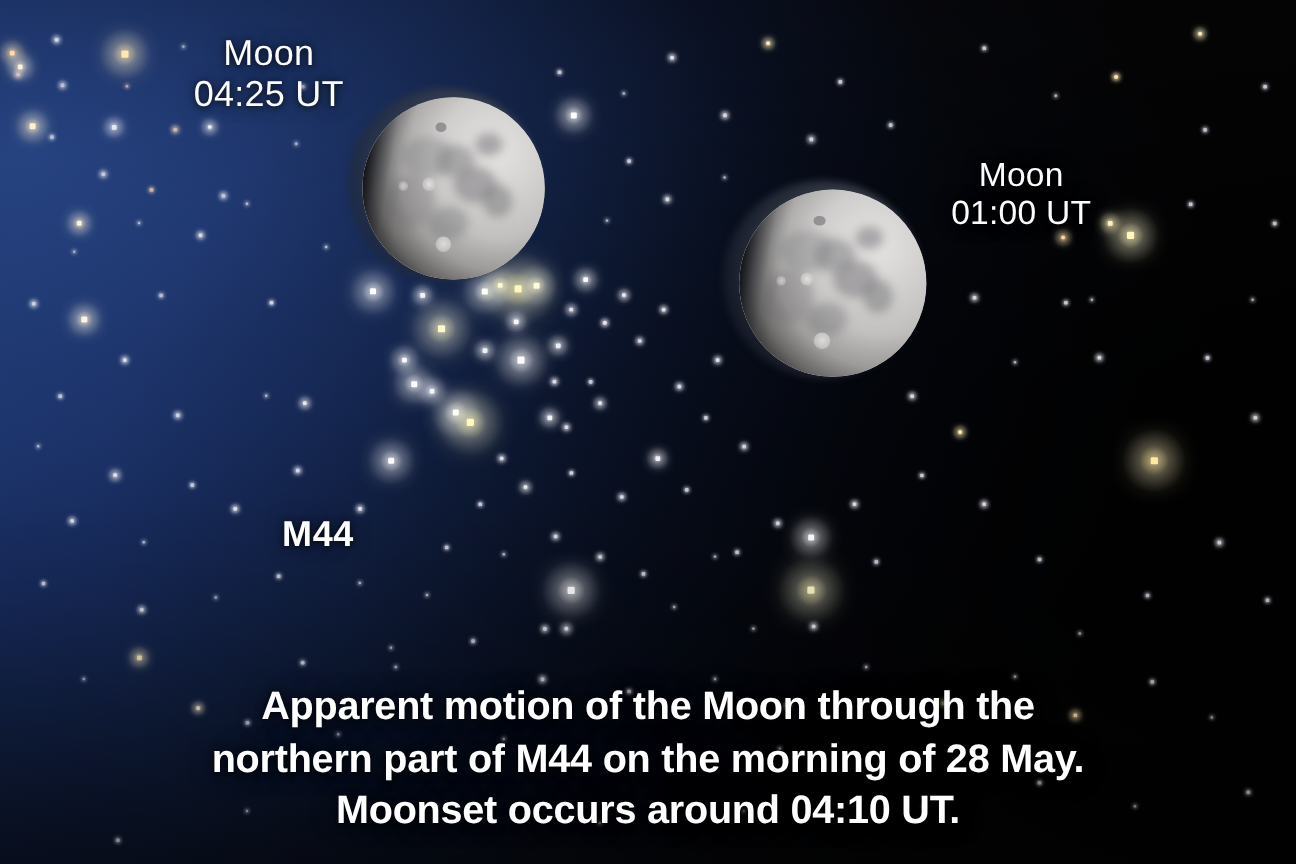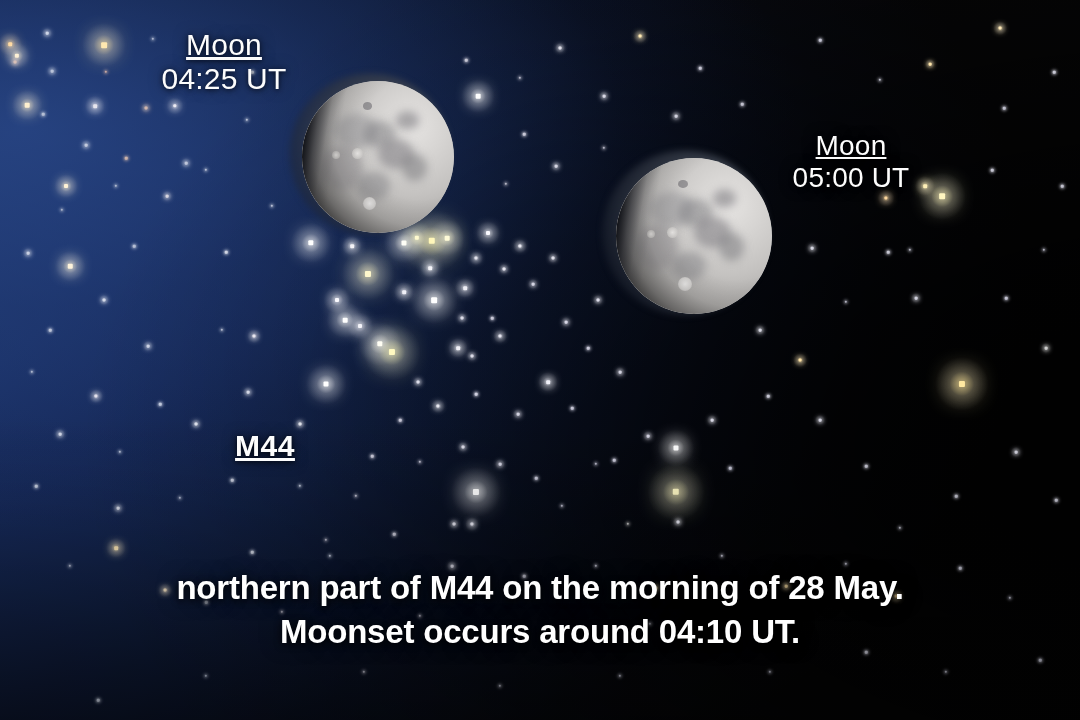--- a/index.html
+++ b/index.html
@@ -159,21 +159,21 @@
     position: absolute;
     color: #fdfdfd;
     text-align: center;
     line-height: 1.14;
     letter-spacing: 0.2px;
     text-shadow: 0 1px 5px rgba(0,0,0,0.75), 0 0 14px rgba(0,0,0,0.5);
     transform: translateX(-50%);
     white-space: nowrap;
     pointer-events: none;
   }
-  .label .l1 { display: block; text-decoration: underline; }
+  .label .l1 { display: block; }
   .label .l2 { display: block; }
 
   #label-moon-0430 { font-size: 30px; }
   #label-moon-0300 { font-size: 28px; }
   #label-m44 { font-size: 30px; font-weight: 600; letter-spacing: 0.5px; }
 
   
   .caption {
     position: absolute;
     left: 0;
@@ -514,25 +514,26 @@
 
   <div class="sky-vignette-bottom"></div>
 
   <div class="label" id="label-moon-0430" style="left:224px; top:28px;">
     <span class="l1">Moon</span>
     <span class="l2">04:25 UT</span>
   </div>
 
   <div class="label" id="label-moon-0300" style="left:851px; top:130px;">
     <span class="l1">Moon</span>
-    <span class="l2">05:00 UT</span>
+    <span class="l2">01:00 UT</span>
   </div>
 
   <div class="label" id="label-m44" style="left:265px; top:429px;">
     <span class="l1">M44</span>
   </div>
 
   <div class="caption" style="top:566px;">
+    <span>Apparent motion of the Moon through the</span>
     <span>northern part of M44 on the morning of 28 May.</span>
     <span>Moonset occurs around 04:10 UT.</span>
   </div>
 
 </div>
 
 </body></html>

